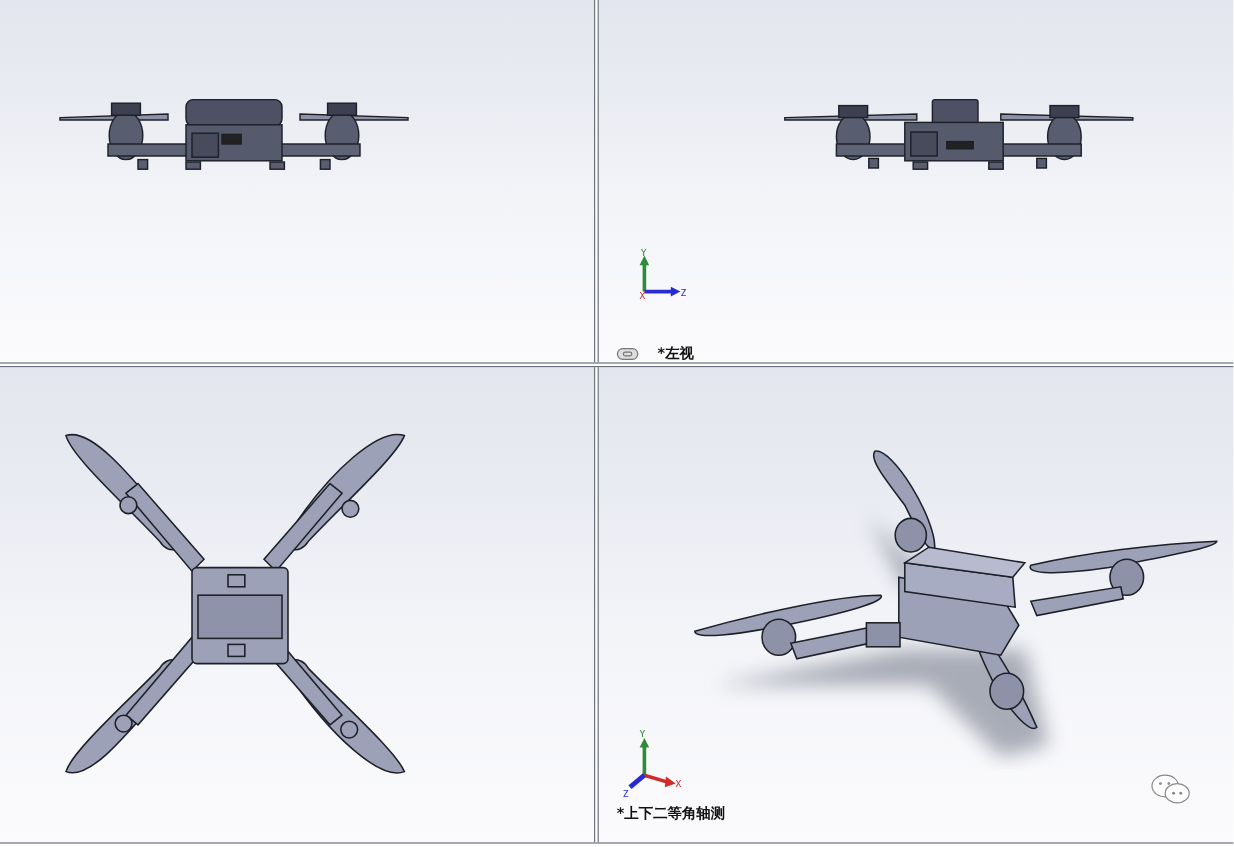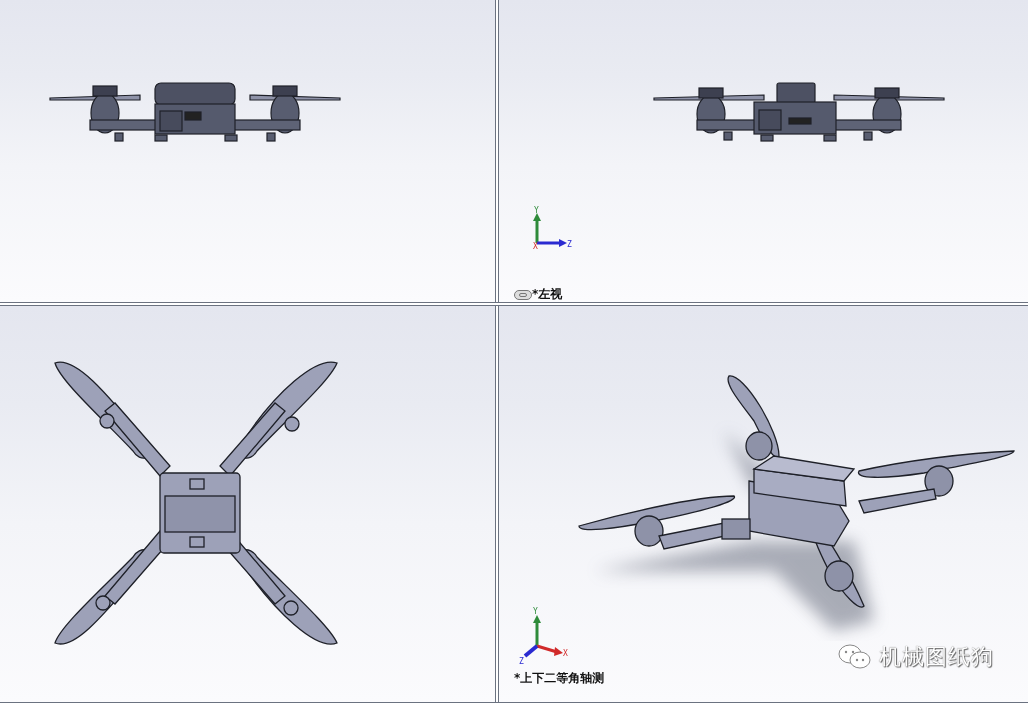--- a/index.html
+++ b/index.html
@@ -9,21 +9,21 @@
   #vp-tl { left:0; top:0; width:495px; height:302px; }
   #vp-tr { left:499px; top:0; width:529px; height:302px; }
   #vp-bl { left:0; top:306px; width:495px; height:396px; }
   #vp-br { left:499px; top:306px; width:529px; height:396px; }
   .vsplit { position:absolute; left:495px; top:0; width:4px; height:706px; background:#fff;
     border-left:1px solid #6b7280; border-right:1px solid #6b7280; box-sizing:border-box; }
   .hsplit { position:absolute; left:0; top:302px; width:1028px; height:4px; background:#fff;
     border-top:1px solid #6b7280; border-bottom:1px solid #6b7280; box-sizing:border-box; }
   .bottom-edge { position:absolute; left:0; top:702px; width:1028px; height:4px; background:#fff; border-top:1px solid #6b7280; box-sizing:border-box;}
   .model { position:absolute; }
-  .view-label { position:absolute; font-size:12px; font-weight:bold; color:#111; white-space:nowrap; display:flex; align-items:center; gap:0; }
+  .view-label { position:absolute; font-size:12px; font-weight:bold; color:#111; white-space:nowrap; display:flex; align-items:center; gap:16px; }
   .link-icon { width:16px; height:8px; border:1px solid #777; border-radius:5px; background:#ddd; display:inline-block; position:relative; }
   .link-icon:after { content:""; position:absolute; left:4px; top:2px; width:6px; height:2px; border:1px solid #777; border-radius:2px; }
   .triad { position:absolute; }
   .watermark { position:absolute; right:34px; bottom:30px; display:flex; align-items:center; gap:6px; font-size:22px; color:#fff; text-shadow:0 0 1px #555, 1px 1px 1px #666; letter-spacing:1px; }
 </style>
 </head>
 <body>
 
 <div class="viewport" id="vp-tl">
   <svg class="model" style="left:45px;top:78px" width="300" height="65" viewBox="0 0 300 65">
@@ -148,19 +148,18 @@
   </div>
   <div class="watermark">
     <svg width="36" height="28" viewBox="0 0 36 28">
       <ellipse cx="13" cy="11" rx="11" ry="9" fill="#fff" stroke="#888"></ellipse>
       <ellipse cx="23" cy="17" rx="10" ry="8" fill="#fff" stroke="#888"></ellipse>
       <circle cx="9" cy="9" r="1.2" fill="#888"></circle>
         <circle cx="16" cy="9" r="1.2" fill="#888"></circle>
       <circle cx="20" cy="17" r="1.2" fill="#888"></circle>
         <circle cx="26" cy="17" r="1.2" fill="#888"></circle>
     </svg>
-    <span>机械图纸狗</span>
   </div>
 </div>
 
 <div class="vsplit"></div>
 <div class="hsplit"></div>
 <div class="bottom-edge"></div>
 
 </body></html>

